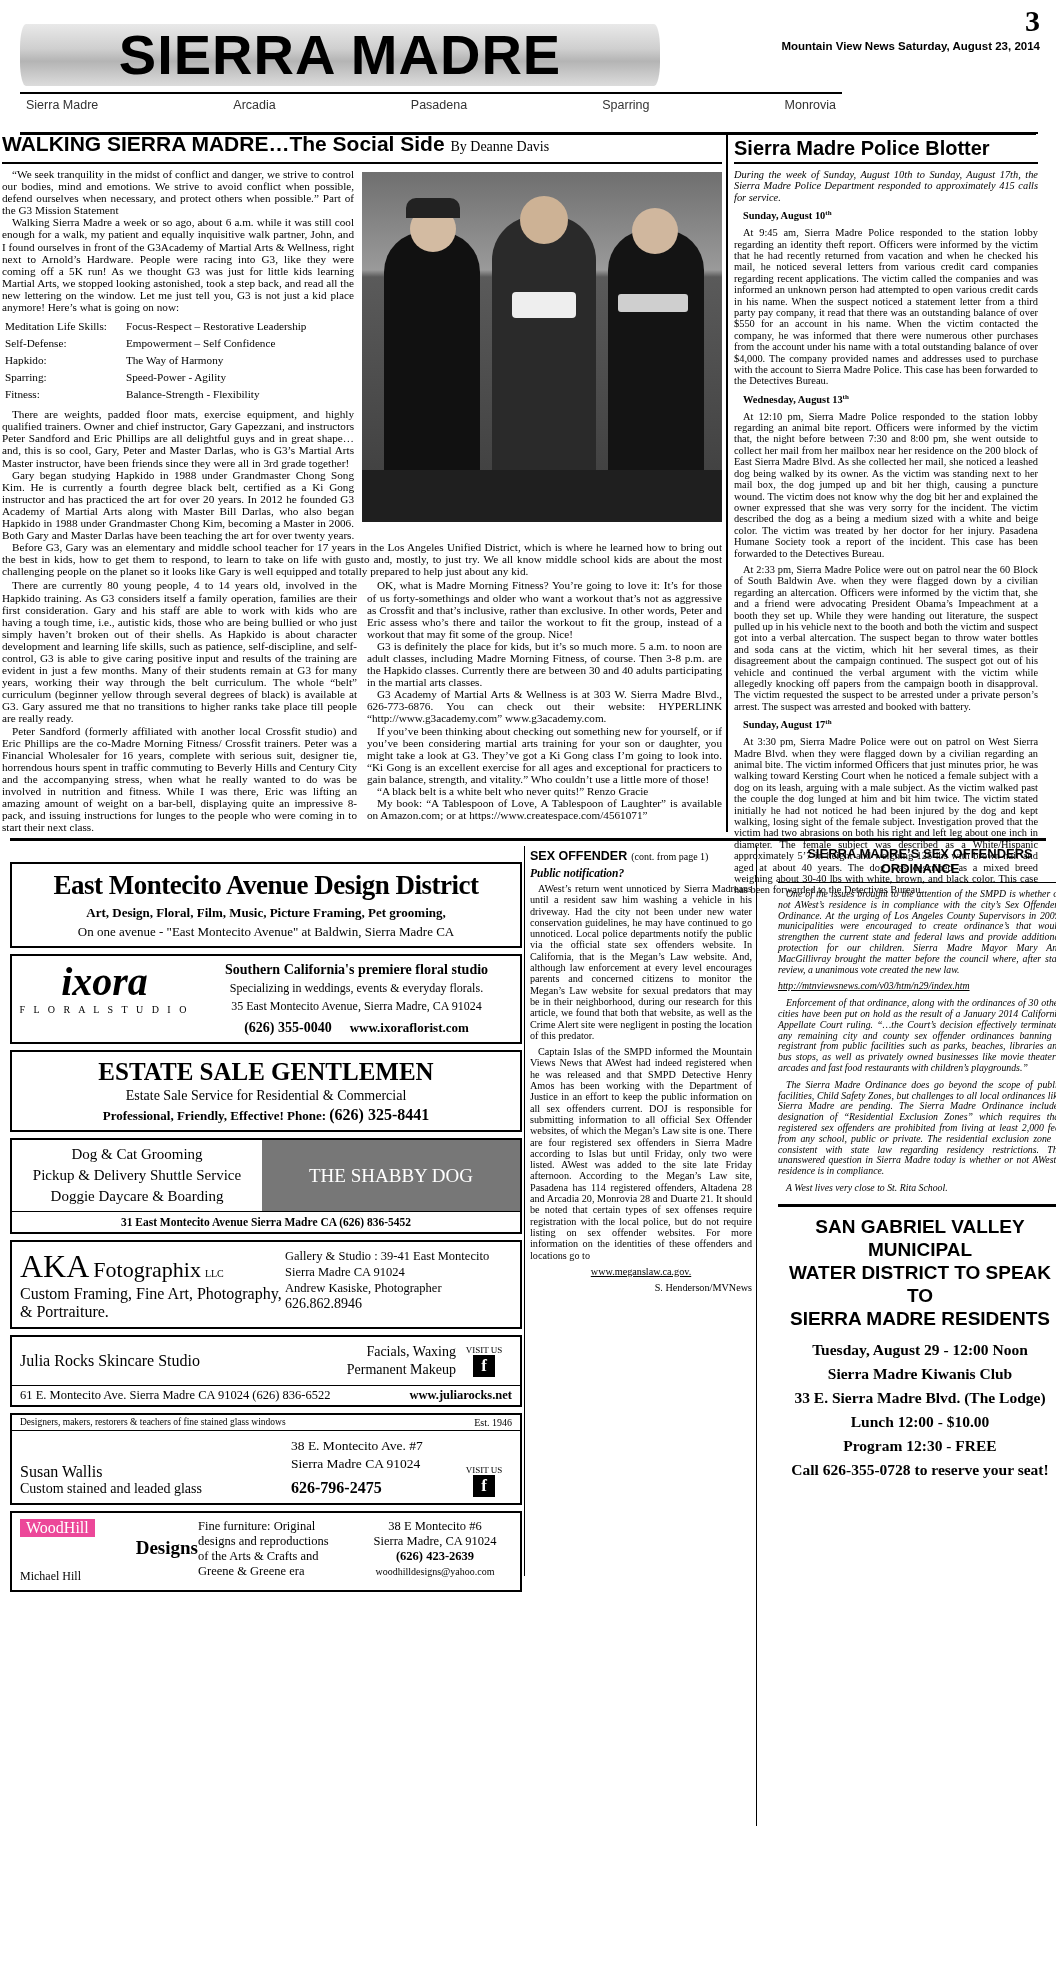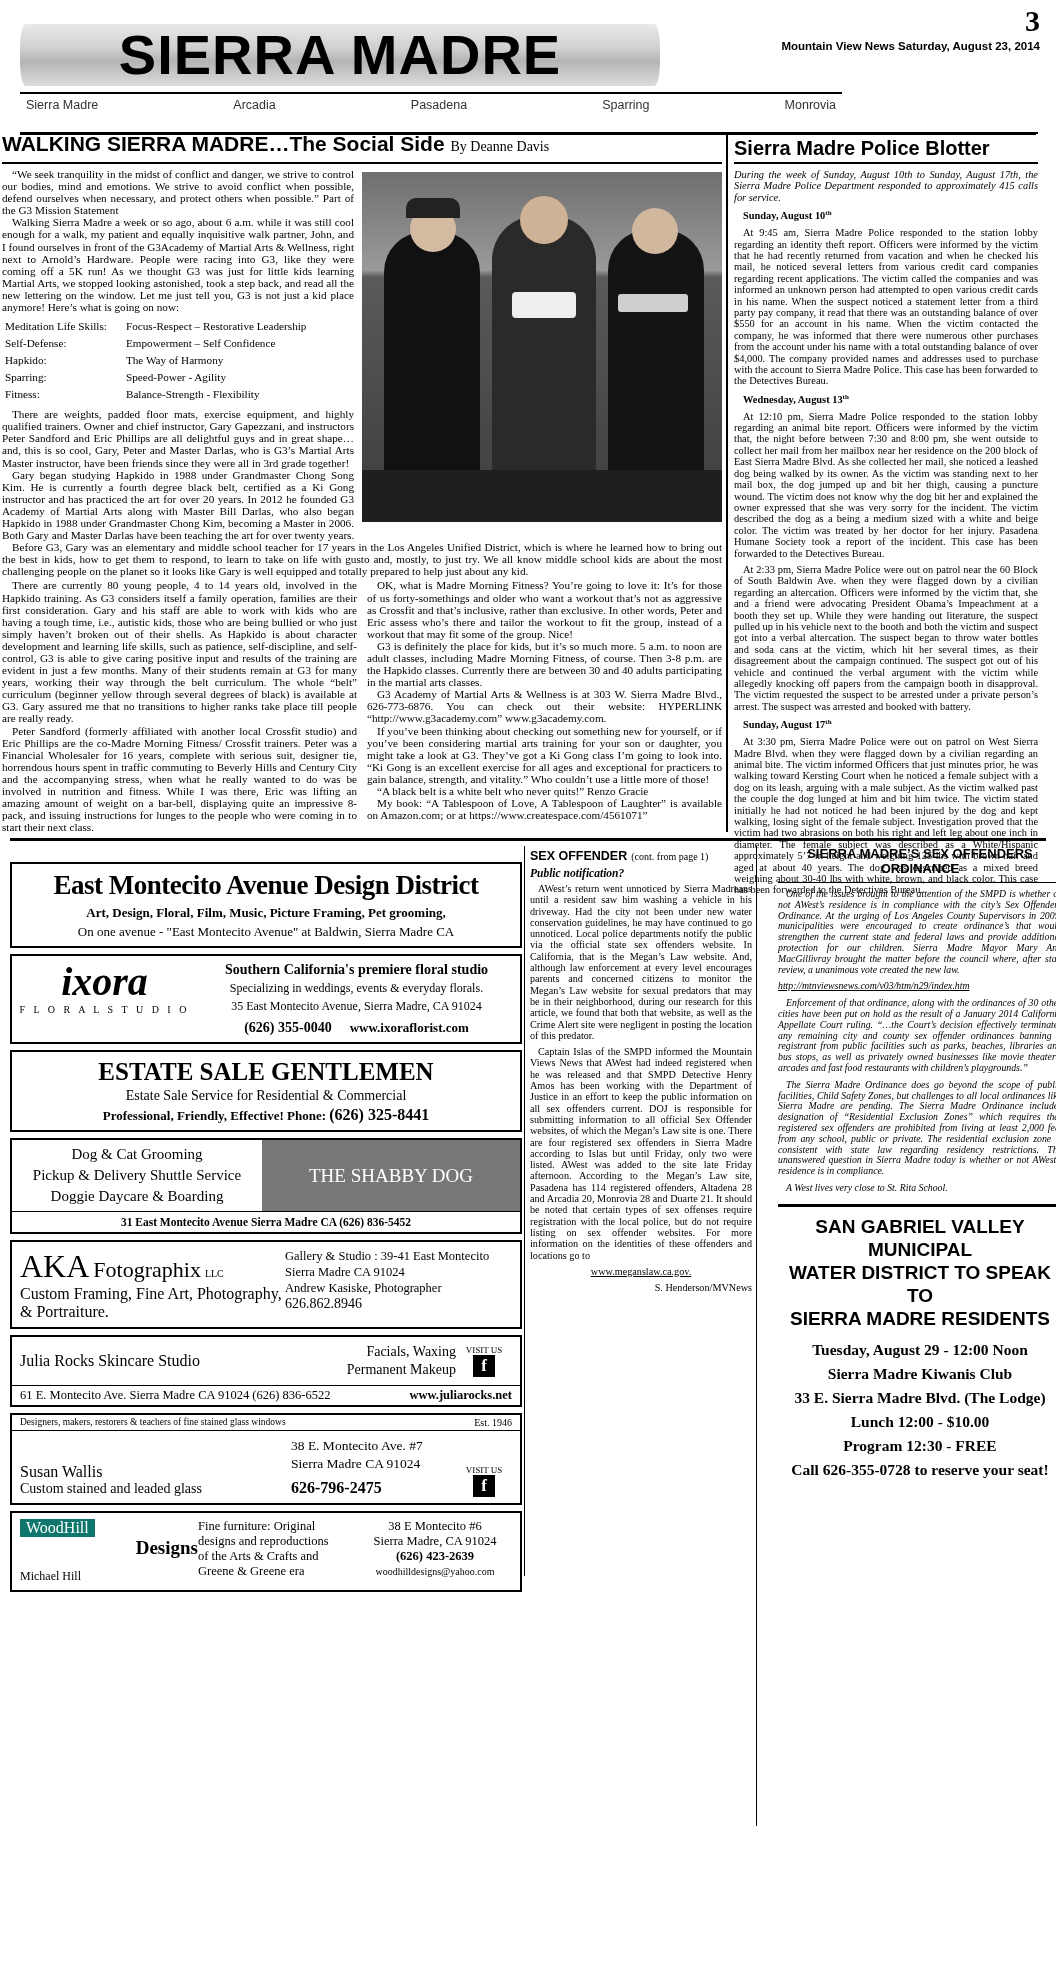--- a/index.html
+++ b/index.html
@@ -386,21 +386,21 @@
           <div style="width:56px;text-align:center;">
             <div style="font-size:9px;">VISIT US</div>
             <div class="fb">f</div>
           </div>
         </div>
       </div>
 
       <div class="ad">
         <div class="ad-inner" style="display:flex;">
           <div style="width:178px;">
-            <div class="name" style="background:#0f766e;color:#fff;display:inline-block;padding:0 6px;">WoodHill</div>
+            <div class="name" style="background:#ec4899;color:#fff;display:inline-block;padding:0 6px;">WoodHill</div>
             <div style="text-align:right;font-size:19px;font-weight:bold;">Designs</div>
             <div style="font-size:12px;margin-top:10px;">Michael Hill</div>
           </div>
           <div style="width:160px;font-size:12.5px;line-height:15px;">
             <div>Fine furniture: Original</div>
             <div>designs and reproductions</div>
             <div>of the Arts &amp; Crafts and</div>
             <div>Greene &amp; Greene era</div>
           </div>
           <div style="flex:1;font-size:12.5px;line-height:15px;text-align:center;">

